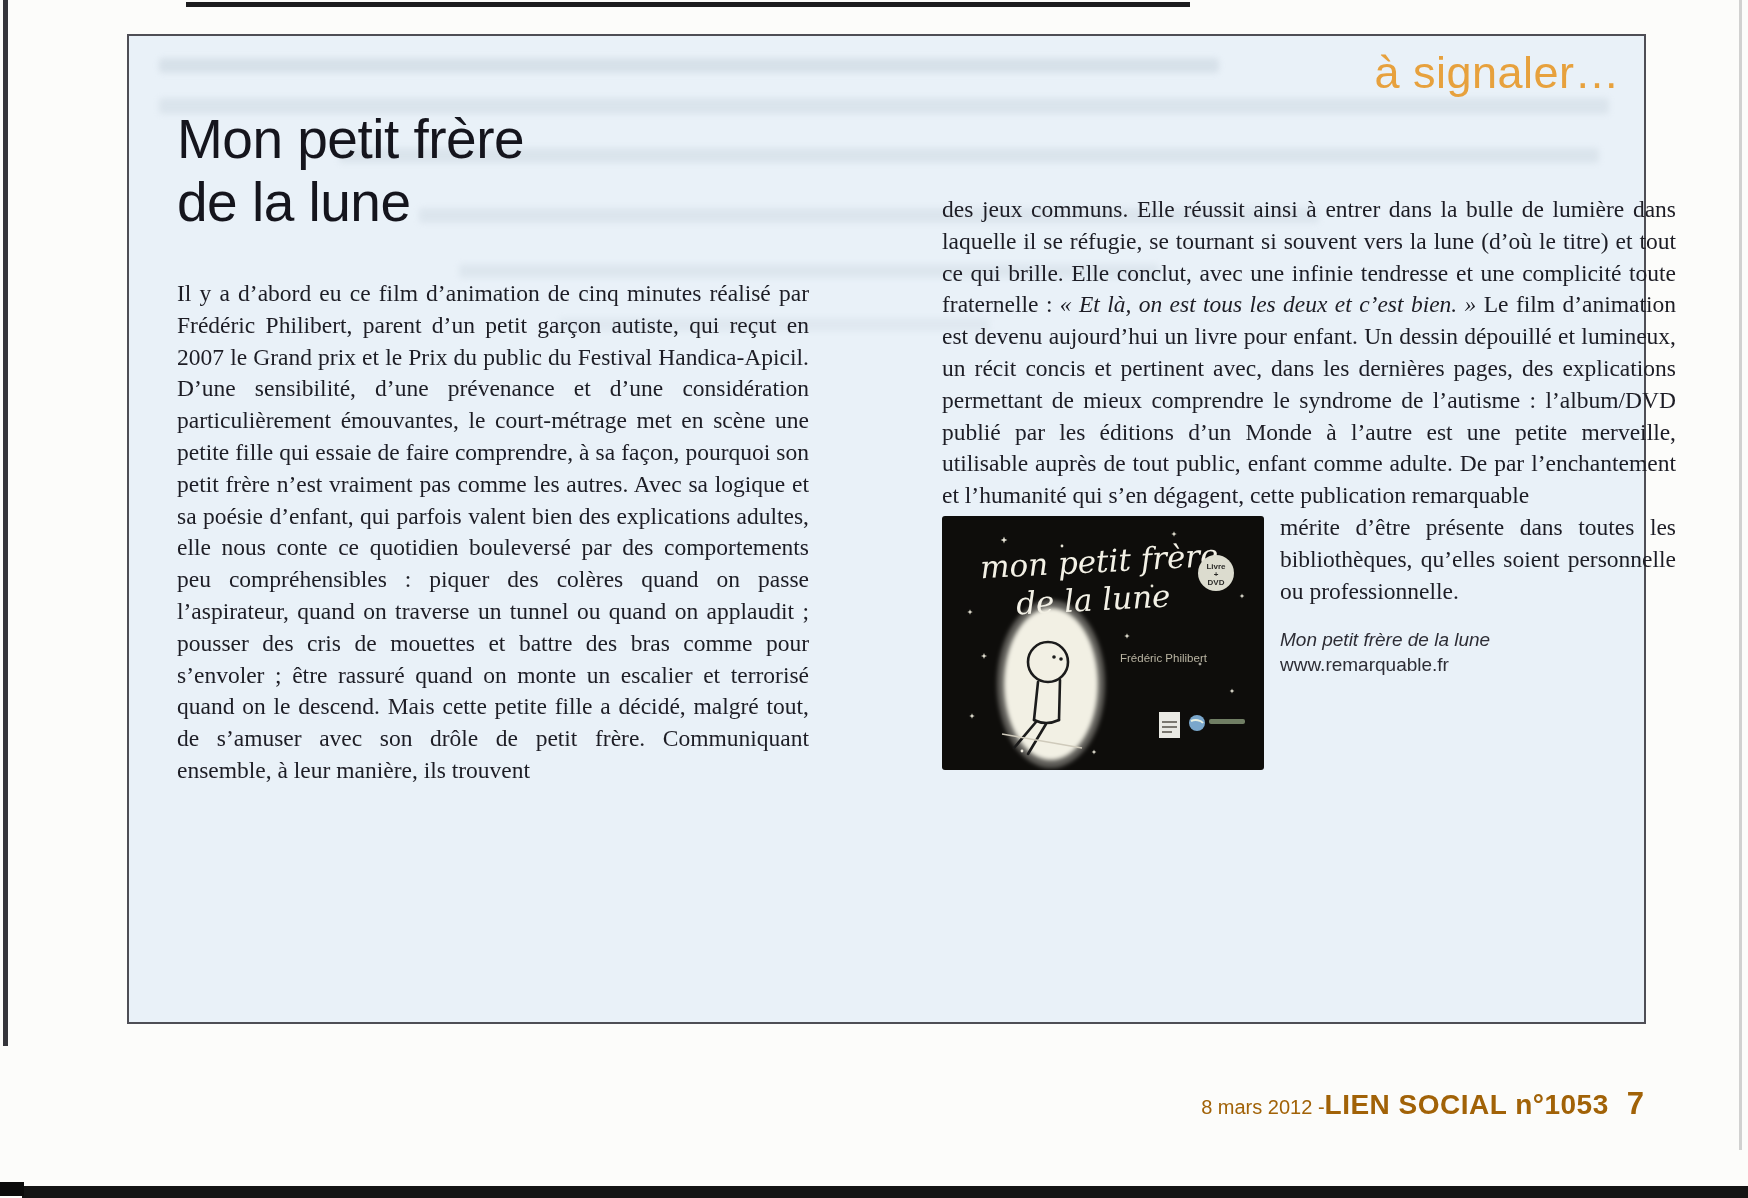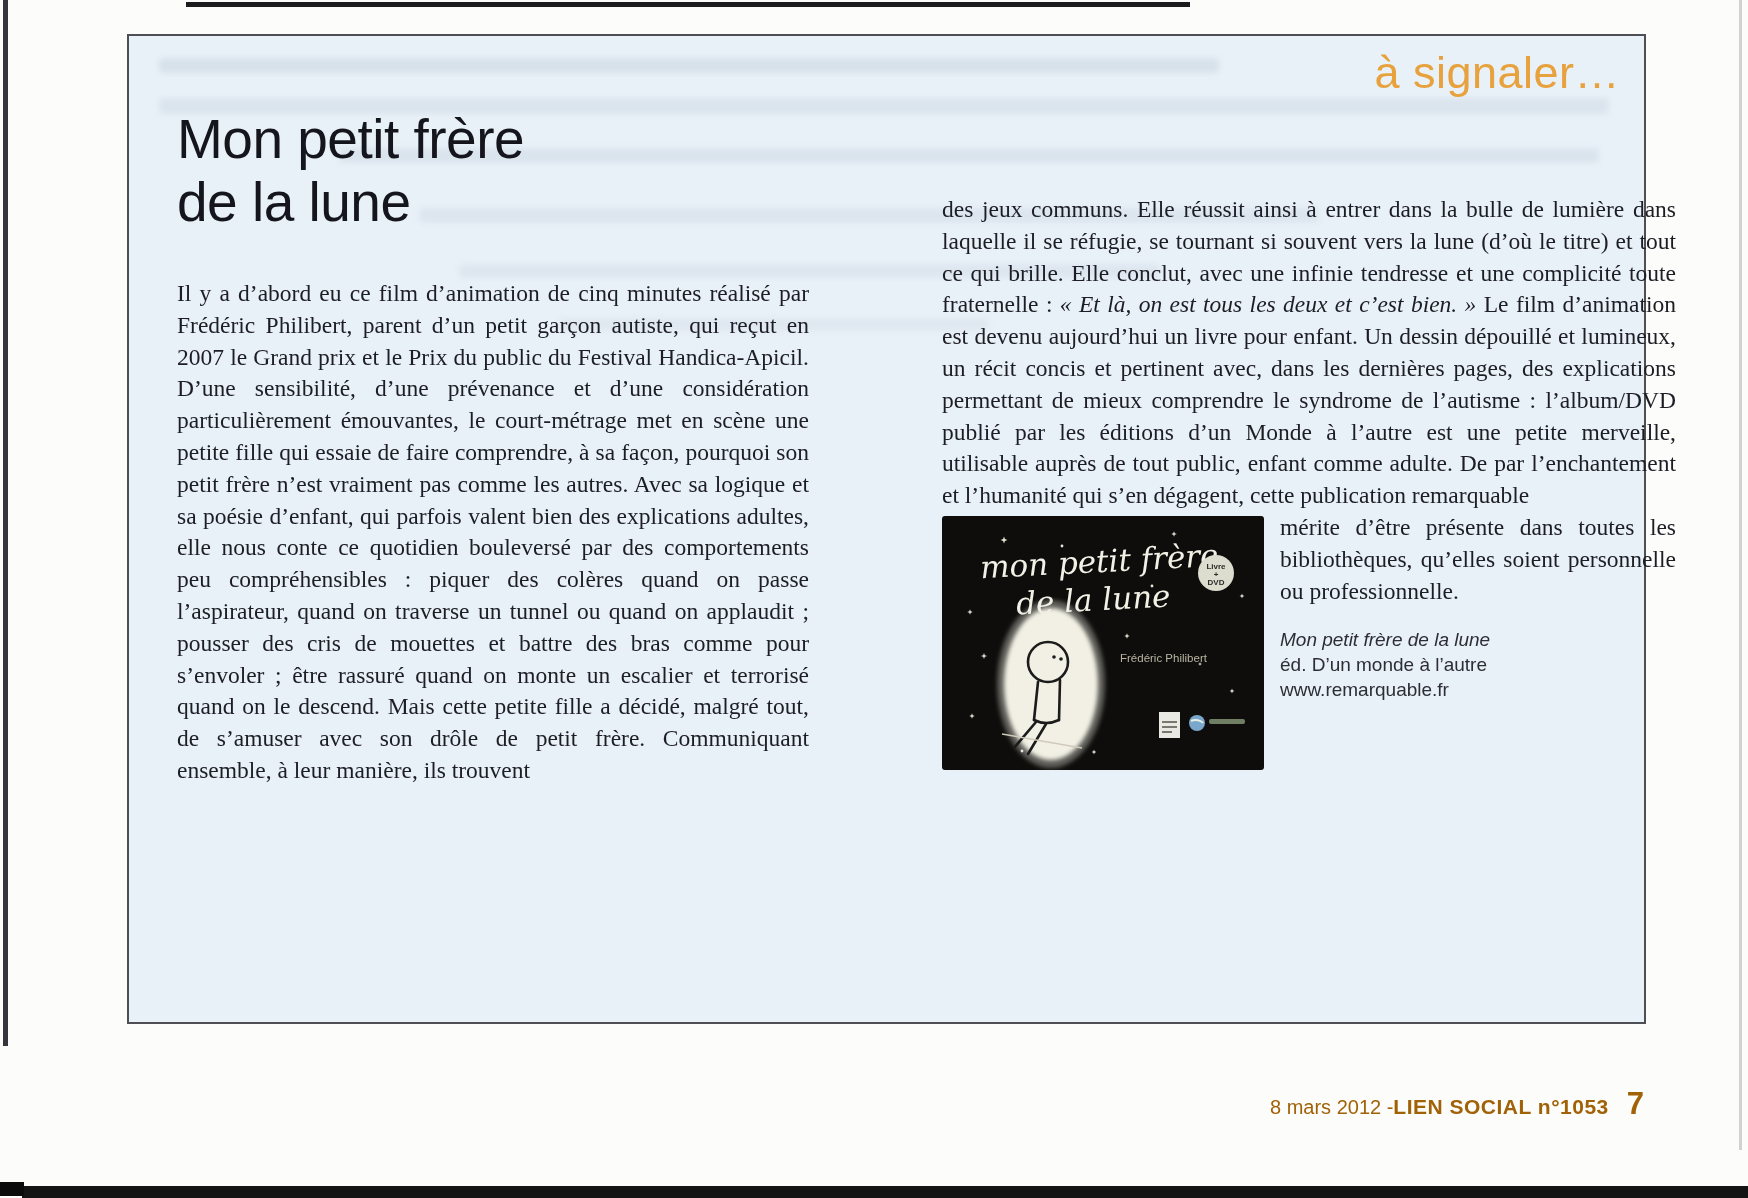--- a/index.html
+++ b/index.html
@@ -69,21 +69,21 @@
     text-align:left;
   }
   .book-caption .cap-title { font-style:italic;padding-left:39px; }
 
   .page-footer {
     position:absolute; right:104px; top:1086px;
     display:flex; align-items:baseline;
     color:#a16207;
   }
   .footer-date    { font-size:20px; }
-  .footer-journal { font-size:21px; font-weight:bold; letter-spacing:.5px; }
+  .footer-journal { font-size:28px; font-weight:bold; letter-spacing:.5px; }
   .footer-page    { font-size:31px; font-weight:bold; margin-left:18px; }
 </style>
 </head>
 <body>
 
 <div class="page">
 
   <div class="scan-top-line"></div>
   <div class="scan-left-line"></div>
   <div class="scan-right-line"></div>
@@ -175,21 +175,20 @@
               <path d="M220,206 h15 M220,211 h15 M220,216 h10" stroke="#55524a" stroke-width="1.3"></path>
               <circle cx="255" cy="207" r="8" fill="#7aa7cc"></circle>
               <path d="M249,205 a8 5 0 0 1 12,2" stroke="#e8f0e2" stroke-width="2" fill="none"></path>
               <rect x="267" y="203" width="36" height="5" rx="2" fill="#8a9b7a" opacity=".8"></rect>
             </g>
           </svg>
         </span><span>mérite d’être présente dans toutes les bibliothèques, qu’elles soient personnelle ou professionnelle.</span>
 
         <span class="book-caption" style="display:block">
           <span class="cap-title" style="display:block">Mon petit frère de la lune</span>
-          <span style="display:block">éd. D’un monde à l’autre</span>
           <span style="display:block">www.remarquable.fr</span>
         </span>
       </p>
     </div>
 
   </div>
 
   <div class="page-footer">
     <span class="footer-date">8 mars 2012 - </span>
     <span class="footer-journal">LIEN SOCIAL n°1053</span>

